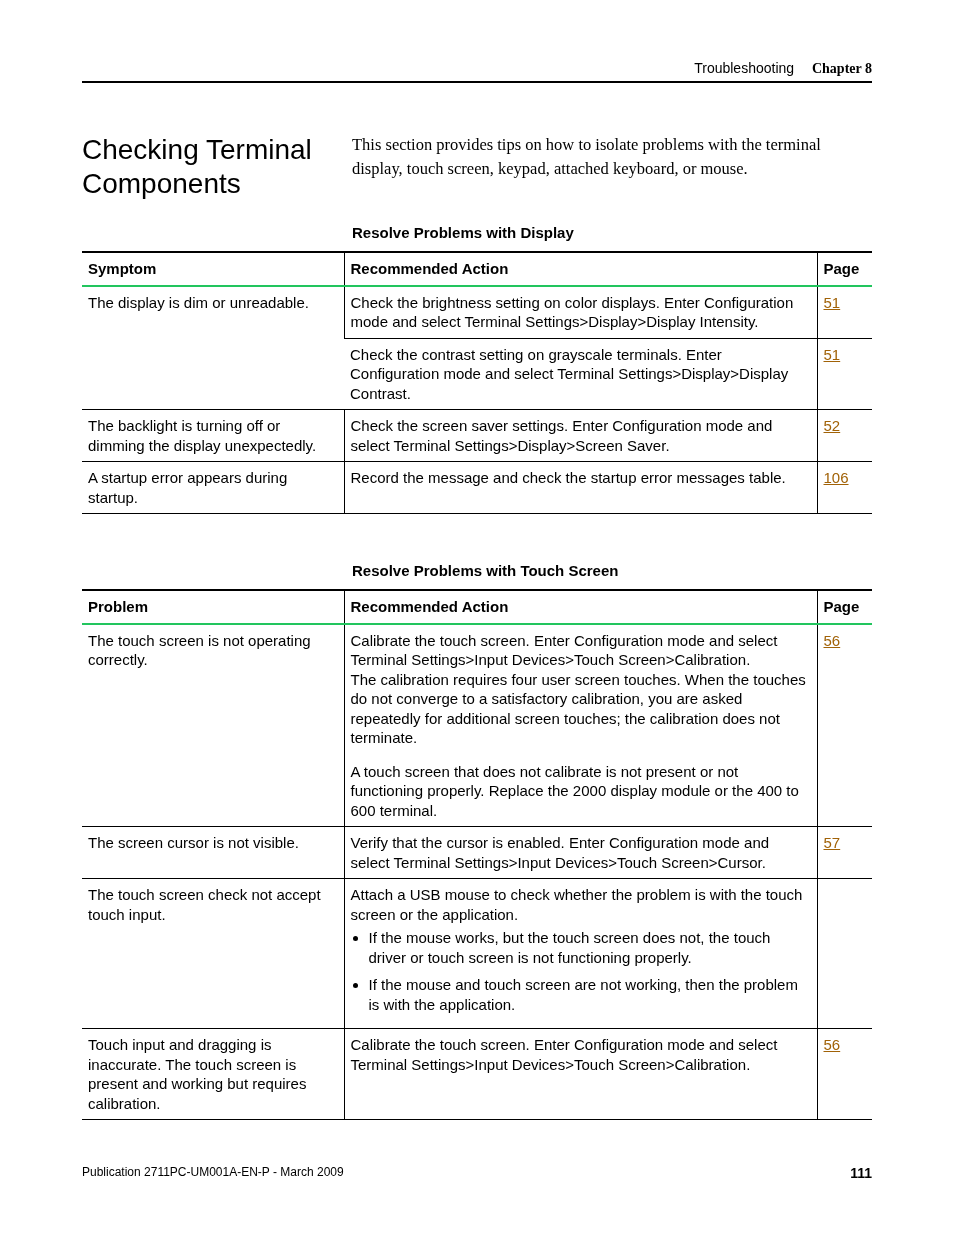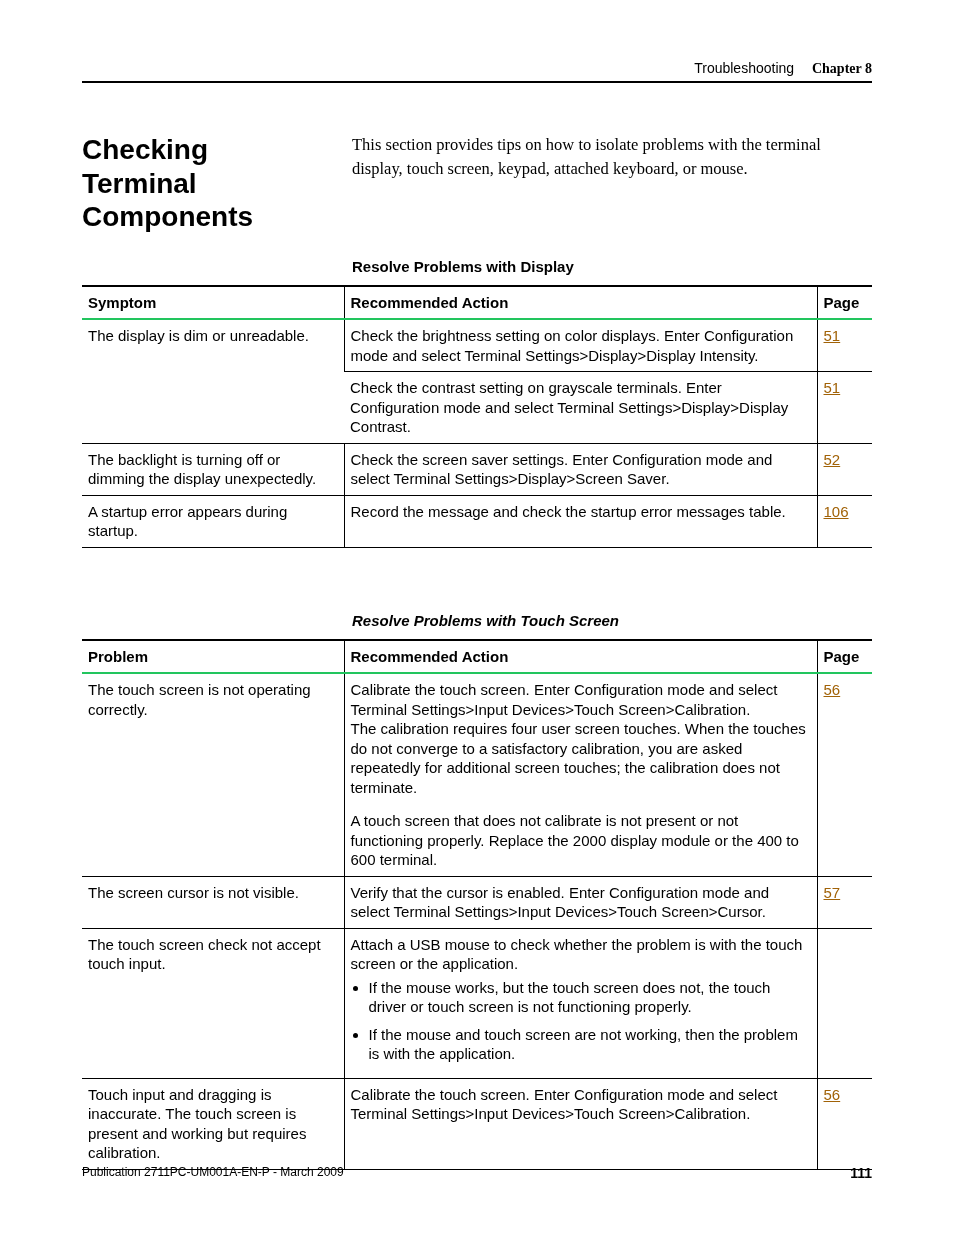--- a/index.html
+++ b/index.html
@@ -41,42 +41,41 @@
   .two-col {
     display: flex;
     margin-top: 50px;
     gap: 30px;
   }
   .left-head {
     width: 240px;
     flex: 0 0 240px;
     font-family: "Arial Narrow", Arial, Helvetica, sans-serif;
     font-stretch: condensed;
-    font-weight: 700;
+    font-weight: 400;
     font-size: 28px;
     line-height: 1.2;
   }
   .intro {
     flex: 1;
     font-family: Georgia, "Times New Roman", serif;
     font-size: 16.5px;
     line-height: 1.45;
   }
   .table-title {
     margin-left: 270px;
     font-family: "Arial Narrow", Arial, Helvetica, sans-serif;
     font-stretch: condensed;
     font-weight: 700;
     font-size: 15px;
     margin-top: 24px;
     margin-bottom: 10px;
   }
   .table-title.second {
-    margin-top: 64px;
-    font-style: italic;
+    margin-top: 48px;
   }
 
   table.tbl {
     width: 100%;
     border-collapse: collapse;
     font-family: "Arial Narrow", Arial, Helvetica, sans-serif;
     font-stretch: condensed;
     font-size: 15px;
     line-height: 1.3;
   }

